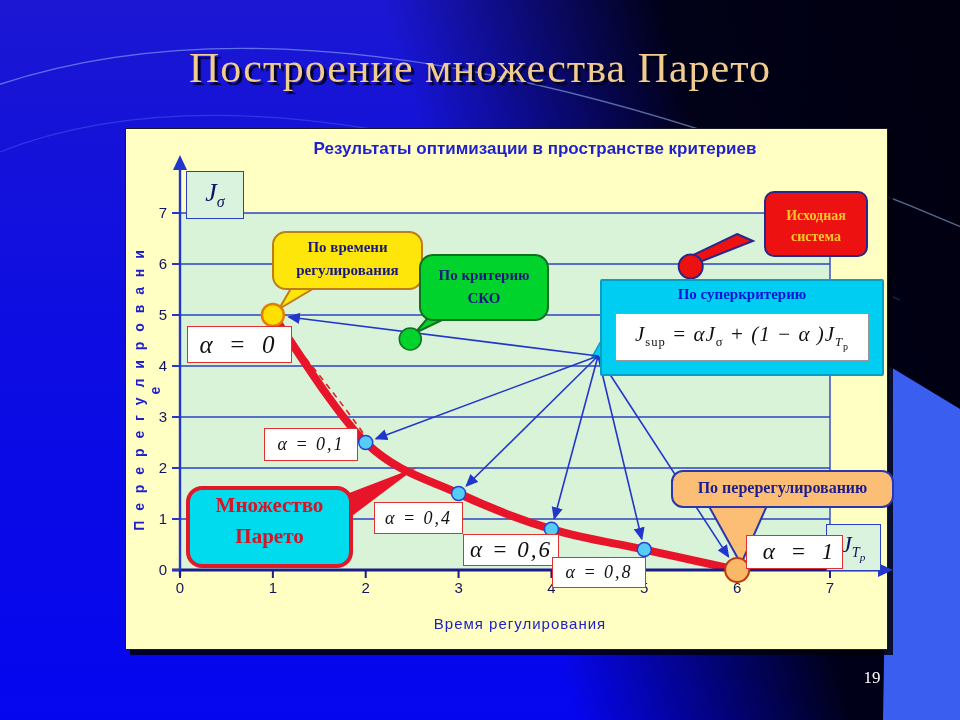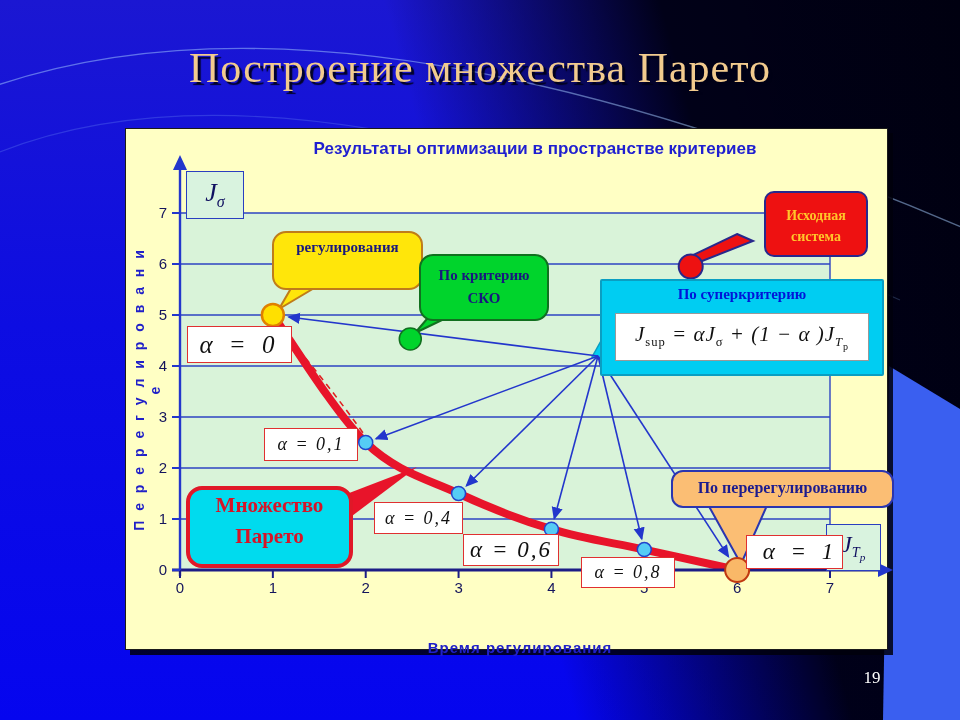--- a/index.html
+++ b/index.html
@@ -13,21 +13,21 @@
   #slide-title{left:0;right:0;top:44px;text-align:center;
       font-family:"Liberation Serif",serif;font-size:42px;color:#f2cb8e;
       text-shadow:3px 3px 1px rgba(0,0,22,.9);letter-spacing:1px;}
   #chart-panel{left:125px;top:128px;width:761px;height:520px;background:#ffffc4;
       border:1px solid #1a1a1a;box-shadow:5px 5px 0 rgba(0,0,12,.85);}
   #chart-title{left:190px;top:139px;width:690px;text-align:center;
       font-size:17px;font-weight:bold;color:#1f1fd0;}
   #y-axis-title{left:-8px;top:378px;width:300px;height:22px;text-align:center;
       transform:rotate(-90deg);font-size:14px;font-weight:bold;color:#2020c8;letter-spacing:3px;}
   #x-axis-title{left:310px;top:615px;width:420px;text-align:center;
-      font-size:15px;font-weight:bold;color:#2020c8;letter-spacing:1px;margin-top:24px;}
+      font-size:15px;font-weight:normal;color:#2020c8;letter-spacing:1px;}
   .unit-box{background:#d9f3df;border:1.5px solid #2a3ec0;color:#101060;
       font-family:"Liberation Serif",serif;font-style:italic;
       display:flex;align-items:center;justify-content:center;}
   #jsigma-box{left:186px;top:171px;width:56px;height:46px;font-size:26px;}
   #jtp-box{left:826px;top:524px;width:53px;height:45px;font-size:23px;}
   .unit-box sub{font-size:.62em;}
   .unit-box sub sub{font-size:.8em;}
   .callout{border-radius:14px;text-align:center;
       font-family:"Liberation Serif",serif;font-weight:bold;}
   #time-callout{left:272px;top:231px;width:147px;height:52px;background:#ffe60a;
@@ -49,21 +49,21 @@
       border:2px solid #2a35b0;border-radius:12px;color:#1c1c8e;font-size:16px;line-height:31px;}
   #pareto-callout{left:186px;top:486px;width:159px;height:74px;background:#00dbee;
       border:4px solid #e01828;border-radius:16px;color:#d61427;font-size:21px;line-height:31px;padding-top:0;}
   .alpha-label{background:#ffffff;border:1.5px solid #e03030;color:#111;
       font-family:"Liberation Serif",serif;font-style:italic;text-align:center;
       display:flex;align-items:center;justify-content:center;letter-spacing:2px;}
   #alpha-0{left:187px;top:326px;width:103px;height:35px;font-size:25px;letter-spacing:5px;}
   #alpha-02{left:264px;top:428px;width:92px;height:31px;font-size:18px;}
   #alpha-04{left:374px;top:502px;width:87px;height:30px;font-size:18px;}
   #alpha-06{left:463px;top:534px;width:94px;height:30px;font-size:23px;}
-  #alpha-08{left:581px;top:557px;width:92px;height:29px;font-size:18px;}
+  #alpha-08{left:552px;top:557px;width:92px;height:29px;font-size:18px;}
   #alpha-1{left:746px;top:535px;width:83px;height:32px;font-size:23px;letter-spacing:5px;padding-left:12px;}
   #page-number{left:852px;top:668px;width:40px;text-align:center;color:#ffffff;
       font-family:"Liberation Serif",serif;font-size:17px;}
 </style>
 </head>
 <body>
 
 <div id="slide">
 
   <div id="dark-overlay"></div>
@@ -172,20 +172,21 @@
   <div class="abs" id="x-axis-title">Время регулирования</div>
 
   <div class="abs unit-box" id="jsigma-box">
     <span><span>J</span><sub>σ</sub></span>
   </div>
   <div class="abs unit-box" id="jtp-box">
     <span><span>J</span><sub><span>T</span><sub>p</sub></sub></span>
   </div>
 
   <div class="abs callout" id="time-callout">
+    <div>По времени</div>
     <div>регулирования</div>
   </div>
 
   <div class="abs callout" id="sko-callout">
     <div>По критерию</div>
     <div>СКО</div>
   </div>
 
   <div class="abs callout" id="source-callout">
     <div>Исходная</div>

